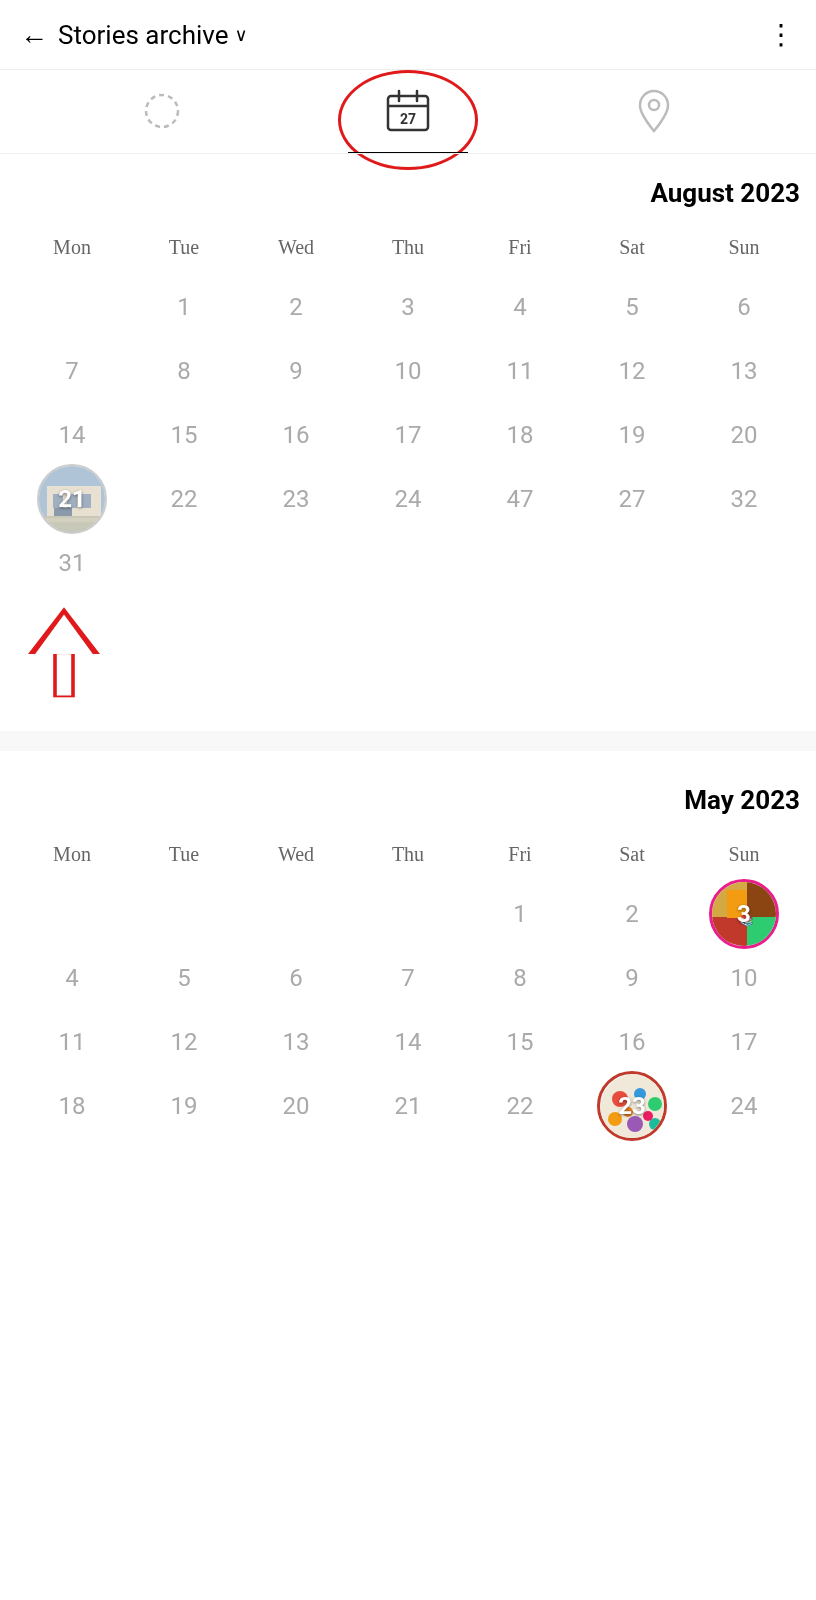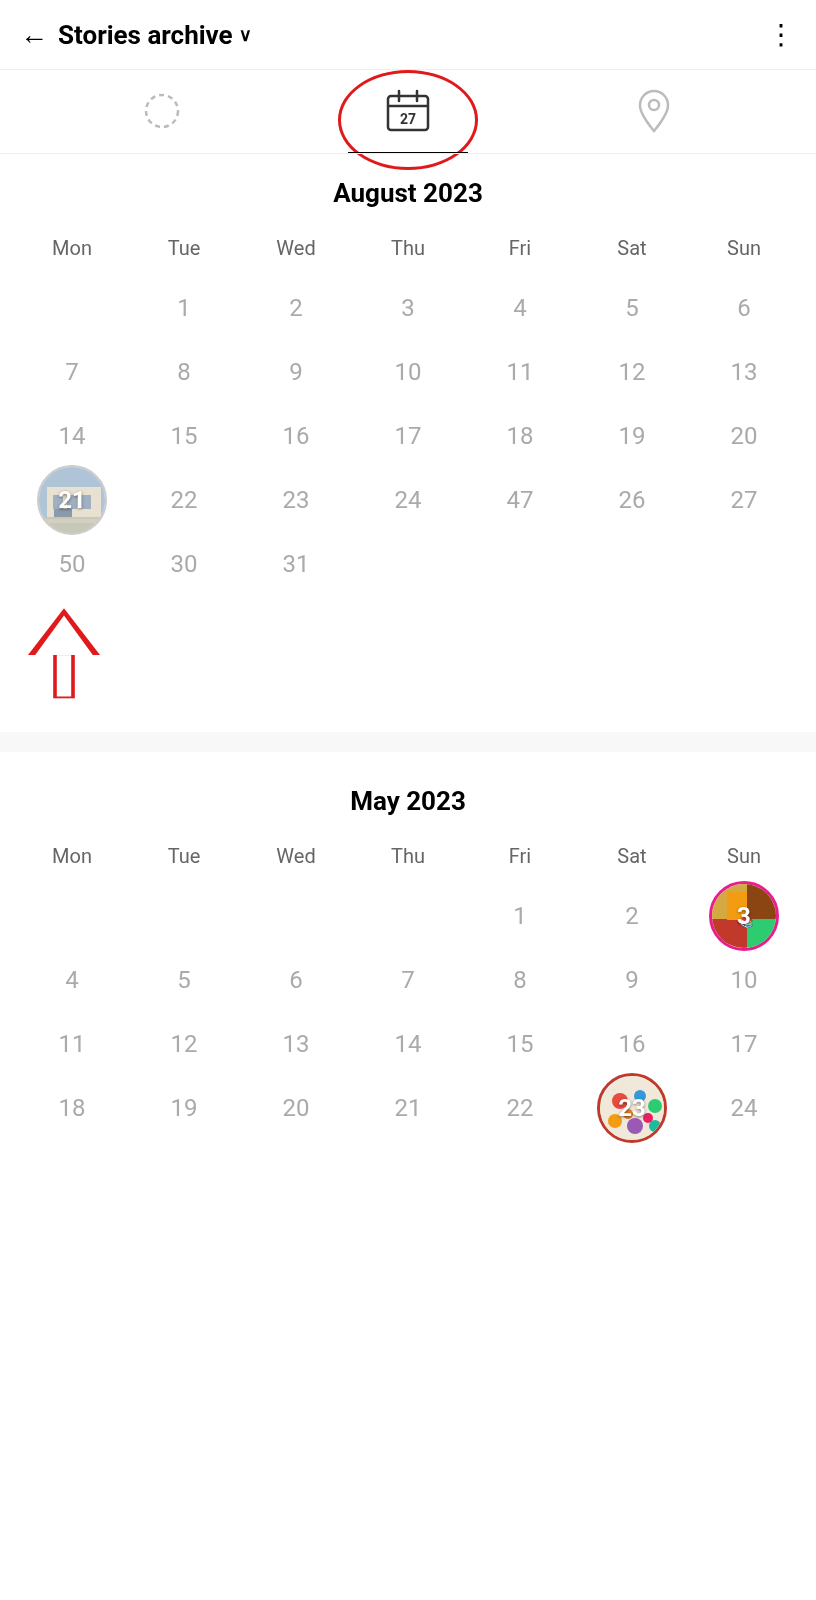--- a/index.html
+++ b/index.html
@@ -20,21 +20,21 @@
     }
     .header-back {
       font-size: 28px;
       font-weight: 400;
       color: #000;
       cursor: pointer;
       margin-right: 10px;
     }
     .header-title {
       font-size: 26px;
-      font-weight: 700;
+      font-weight: 400;
       color: #000;
       display: flex;
       align-items: center;
       gap: 6px;
       flex: 1;
     }
     .header-title-chevron {
       font-size: 18px;
       color: #000;
     }
@@ -103,35 +103,36 @@
       pointer-events: none;
     }
 
     
     .calendar-section {
       padding: 24px 16px 10px;
     }
     .month-title {
       font-size: 26px;
       font-weight: 700;
-      text-align: center;
+      text-align: right;
       color: #000;
       margin-bottom: 20px;
     }
     .cal-grid {
       display: grid;
       grid-template-columns: repeat(7, 1fr);
       gap: 0;
     }
     .cal-header-cell {
       text-align: center;
       font-size: 20px;
       font-weight: 400;
       color: #666;
       padding: 8px 0 16px;
+      font-family: Liberation Serif, serif;
     }
     .cal-cell {
       text-align: center;
       font-size: 24px;
       color: #aaa;
       padding: 18px 0;
       position: relative;
       cursor: pointer;
     }
     .cal-cell.empty {
@@ -260,25 +261,23 @@
           <rect x="0" y="50" width="70" height="20" fill="#c8c8b8"></rect>
           <rect x="0" y="52" width="70" height="4" fill="#d4d0c0"></rect>
         </svg>
       </div>
       <span class="day-num" style="color:#fff; font-weight:700; position:relative; z-index:3; text-shadow:0 1px 3px rgba(0,0,0,0.5);">21</span>
     </div>
     <div class="cal-cell"><span class="day-num">22</span></div>
     <div class="cal-cell"><span class="day-num">23</span></div>
     <div class="cal-cell"><span class="day-num">24</span></div>
     <div class="cal-cell"><span class="day-num">47</span></div>
-    <div class="cal-cell"><span class="day-num">26</span></div>
     <div class="cal-cell"><span class="day-num">27</span></div>
 
-    <div class="cal-cell"><span class="day-num">50</span></div>
-    <div class="cal-cell"><span class="day-num">30</span></div>
+    <div class="cal-cell"><span class="day-num">32</span></div>
     <div class="cal-cell"><span class="day-num">31</span></div>
     <div class="cal-cell empty"></div>
     <div class="cal-cell empty"></div>
     <div class="cal-cell empty"></div>
   </div>
 </div>
 
 <div class="arrow-annotation">
   <svg class="up-arrow" width="80" height="110" viewBox="0 0 80 110" fill="none">
 

